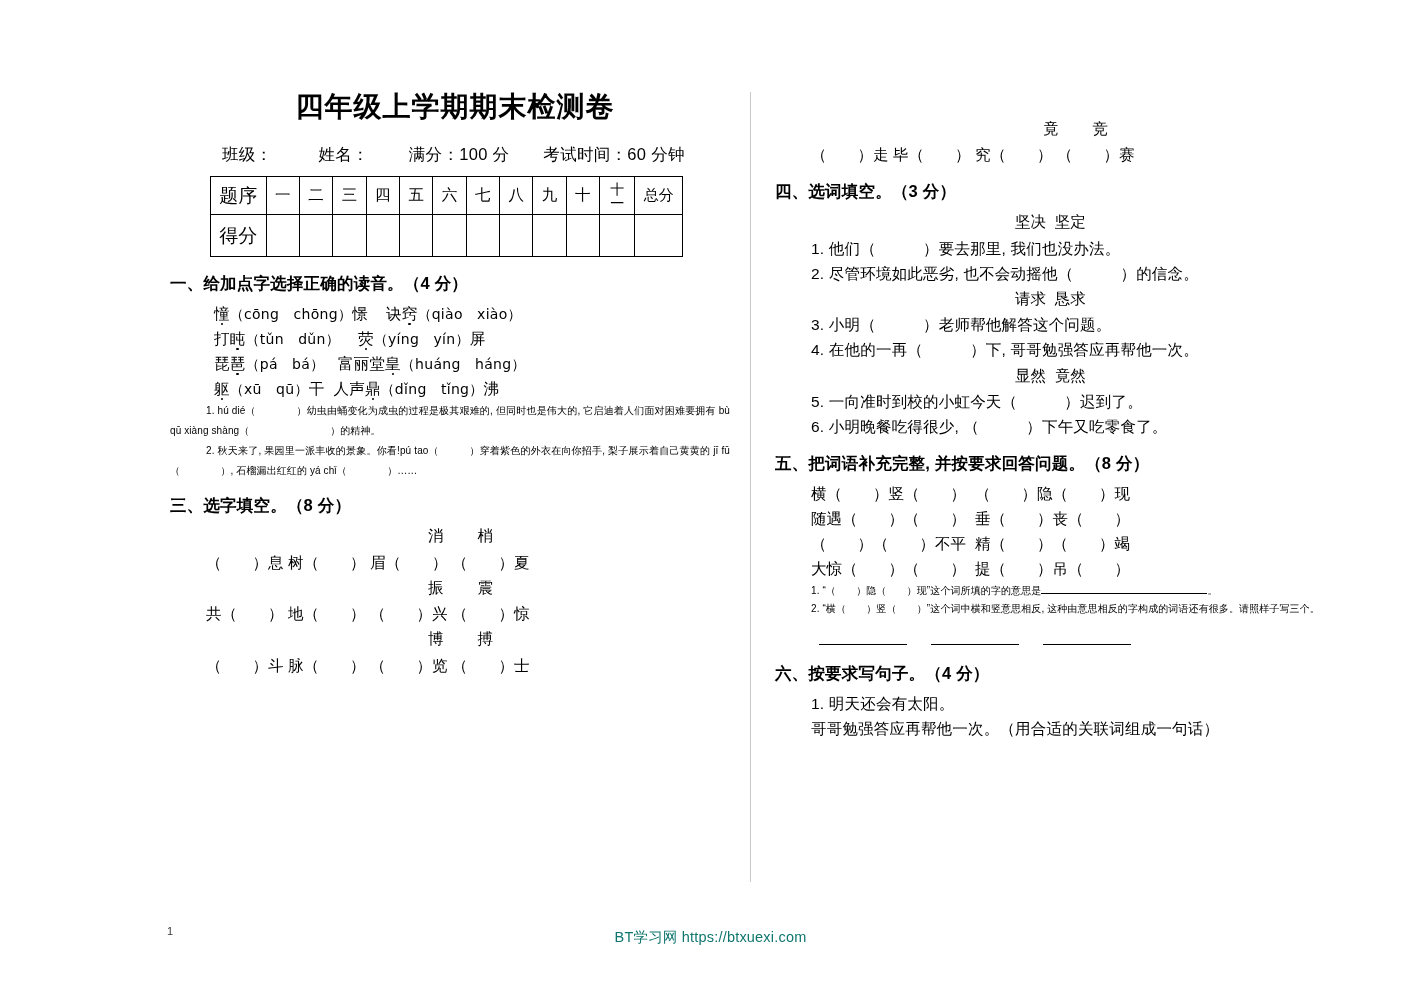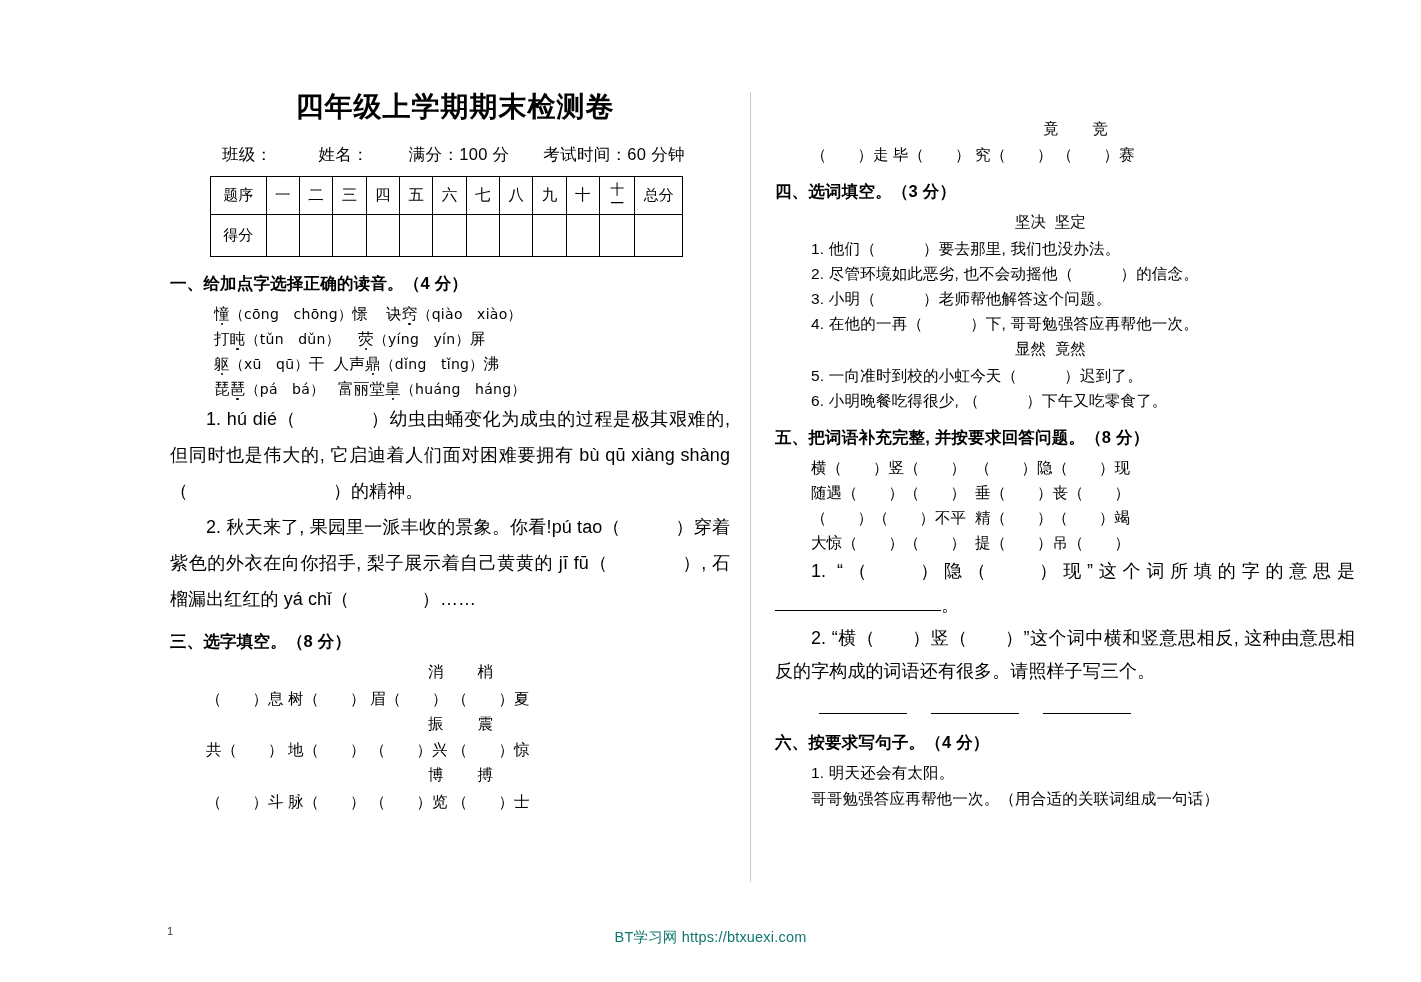--- a/index.html
+++ b/index.html
@@ -39,39 +39,39 @@
 
   
   table.score-table {
     border-collapse: collapse; margin-left: 40px;
     table-layout: fixed; width: 473px;
   }
   table.score-table td {
     border: 1px solid #000; text-align: center; vertical-align: middle;
     font-size: 15.5px; height: 38px; padding: 0;
   }
-  table.score-table td.lbl { width: 55px; font-size: 15px; }
+  table.score-table td.lbl { width: 55px; font-size: 19px; }
   table.score-table td.num { width: 33px; }
   table.score-table td.sum { width: 47px; font-size: 15px; }
   table.score-table td.stack { width: 35px; line-height: 1.0; font-size: 14px; padding: 2px 0; }
   table.score-table td.stack span { display: block; }
   table.score-table tr.row-score td { height: 42px; }
 
   
   .sec-h {
     font-size: 16.5px; font-weight: bold; margin: 14px 0 6px 0;
     letter-spacing: .2px;
   }
   .sec-h.first { margin-top: 16px; }
 
   
   .line { font-size: 15.5px; line-height: 1.62; letter-spacing: .2px; }
   .ind  { padding-left: 44px; }
   .ind2 { padding-left: 36px; }
-  .flow { font-size: 18px; line-height: 2.0; letter-spacing: .1px; text-align: justify; }
+  .flow { font-size: 10px; line-height: 2.0; letter-spacing: .1px; text-align: justify; }
   .flow .tab { display: inline-block; width: 36px; }
 
   
   .py { font-family: "DejaVu Sans", sans-serif; font-size: 14px; letter-spacing: .3px; }
   .dot { position: relative; }
   .dot::after {
     content: ""; position: absolute; left: 50%; bottom: -3px;
     width: 2.5px; height: 2.5px; margin-left: -1.2px;
     background: #000; border-radius: 50%;
   }
@@ -158,27 +158,27 @@
 
     <div class="line ind">
       <span class="dot">憧</span><span class="py">（cōng　chōng）</span><span>憬</span>
       &nbsp;&nbsp;&nbsp;<span>诀</span><span class="dot">窍</span><span class="py">（qiào　xiào）</span>
     </div>
     <div class="line ind">
       <span>打</span><span class="dot">盹</span><span class="py">（tǔn　dǔn）</span>
       &nbsp;&nbsp;&nbsp;<span class="dot">荧</span><span class="py">（yíng　yín）</span><span>屏</span>
     </div>
     <div class="line ind">
+      <span>琵</span><span class="dot">琶</span><span class="py">（pá　bá）</span>
+      &nbsp;&nbsp;<span>富丽堂</span><span class="dot">皇</span><span class="py">（huáng　háng）</span>
+    </div>
+    <div class="line ind">
       <span class="dot">躯</span><span class="py">（xū　qū）</span><span>干</span>
       &nbsp;<span>人声</span><span class="dot">鼎</span><span class="py">（dǐng　tǐng）</span><span>沸</span>
     </div>
-    <div class="line ind">
-      <span>琵</span><span class="dot">琶</span><span class="py">（pá　bá）</span>
-      &nbsp;&nbsp;<span>富丽堂</span><span class="dot">皇</span><span class="py">（huáng　háng）</span>
-    </div>
 
     <div class="flow"><span class="tab"></span><span>1. hú dié（　　　　）幼虫由蛹变化为成虫的过程是极其艰难的, 但同时也是伟大的, 它启迪着人们面对困难要拥有 bù qū xiàng shàng（　　　　　　　　）的精神。</span></div>
     <div class="flow"><span class="tab"></span><span>2. 秋天来了, 果园里一派丰收的景象。你看!pú tao（　　　）穿着紫色的外衣在向你招手, 梨子展示着自己黄黄的 jī fū（　　　　）, 石榴漏出红红的 yá chǐ（　　　　）……</span></div>
 
     <div class="sec-h">三、选字填空。（8 分）</div>
 
     <div class="pair-hdr" style="padding-left:258px;">
       <span class="w">消</span><span class="sp"></span><span class="w">梢</span>
     </div>
     <div class="line ind2">
@@ -211,20 +211,23 @@
     </div>
 
     <div class="sec-h">四、选词填空。（3 分）</div>
 
     <div class="pair-hdr" style="padding-left:240px;">
       <span class="w">坚决</span>&nbsp;&nbsp;<span class="w">坚定</span>
     </div>
     <div class="line ind2">1. 他们（　　　）要去那里, 我们也没办法。</div>
     <div class="line ind2">2. 尽管环境如此恶劣, 也不会动摇他（　　　）的信念。</div>
 
+    <div class="pair-hdr" style="padding-left:240px;">
+      <span class="w">请求</span>&nbsp;&nbsp;<span class="w">恳求</span>
+    </div>
     <div class="line ind2">3. 小明（　　　）老师帮他解答这个问题。</div>
     <div class="line ind2">4. 在他的一再（　　　）下, 哥哥勉强答应再帮他一次。</div>
 
     <div class="pair-hdr" style="padding-left:240px;">
       <span class="w">显然</span>&nbsp;&nbsp;<span class="w">竟然</span>
     </div>
     <div class="line ind2">5. 一向准时到校的小虹今天（　　　）迟到了。</div>
     <div class="line ind2">6. 小明晚餐吃得很少, （　　　）下午又吃零食了。</div>
 
     <div class="sec-h">五、把词语补充完整, 并按要求回答问题。（8 分）</div>

